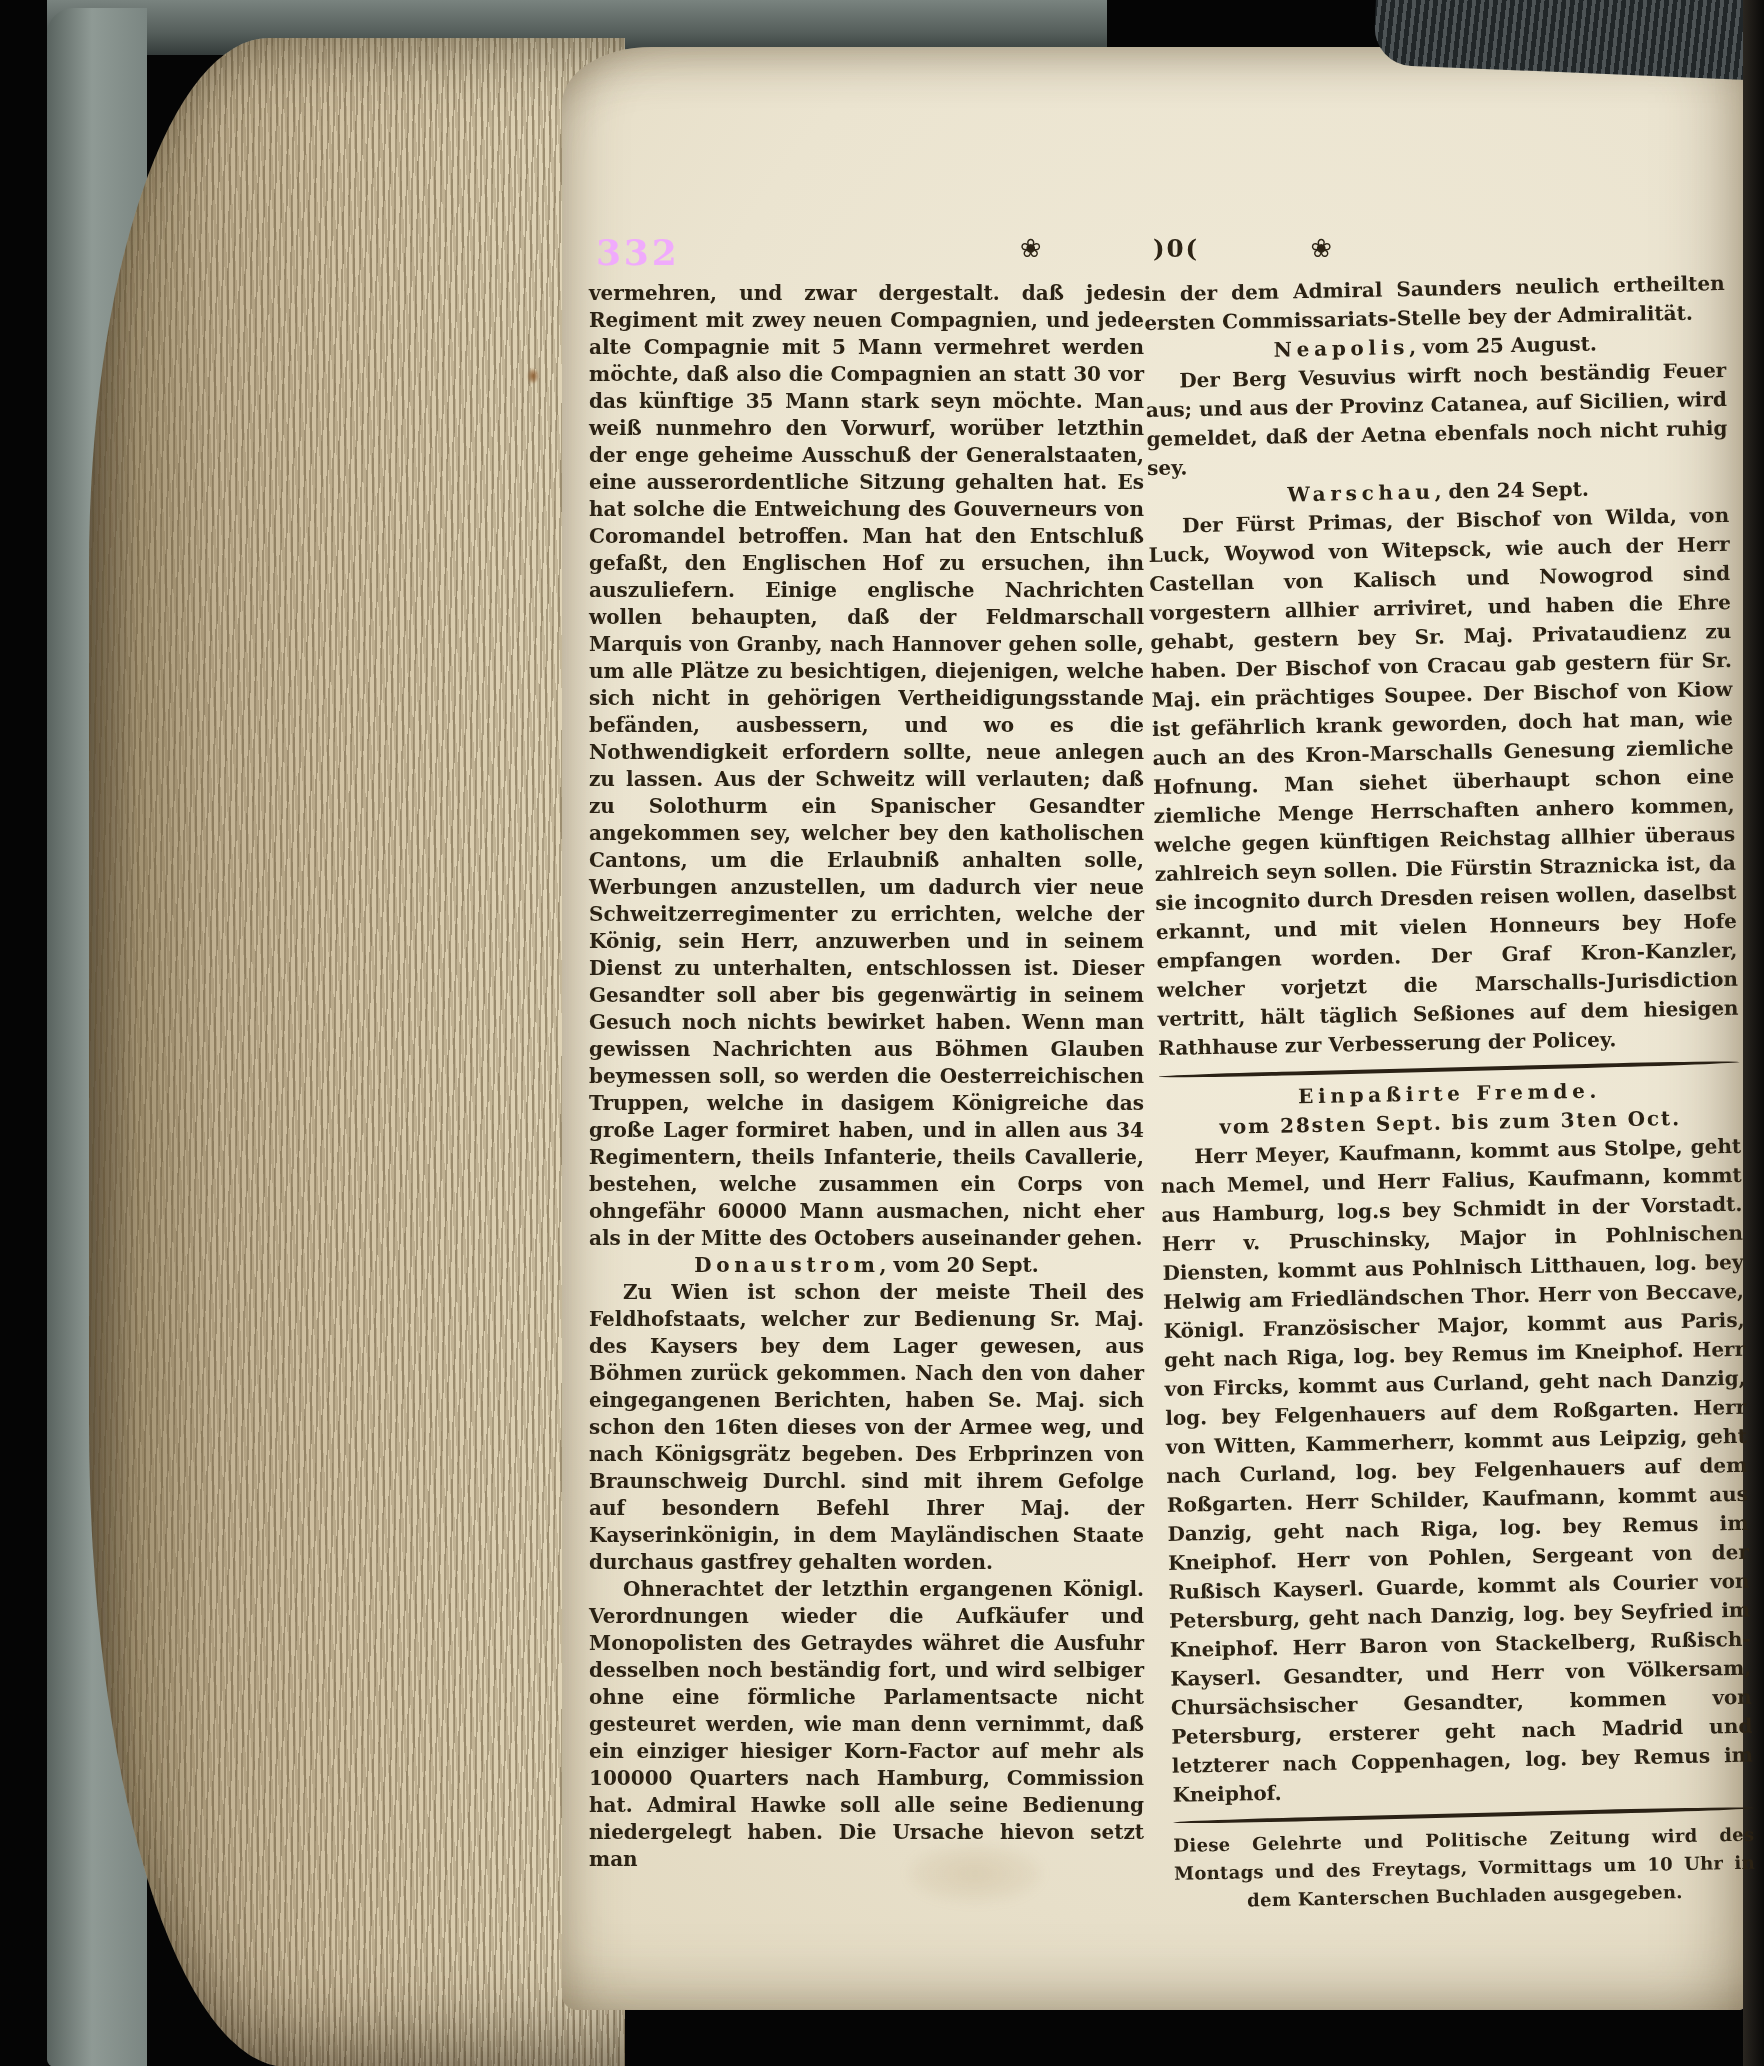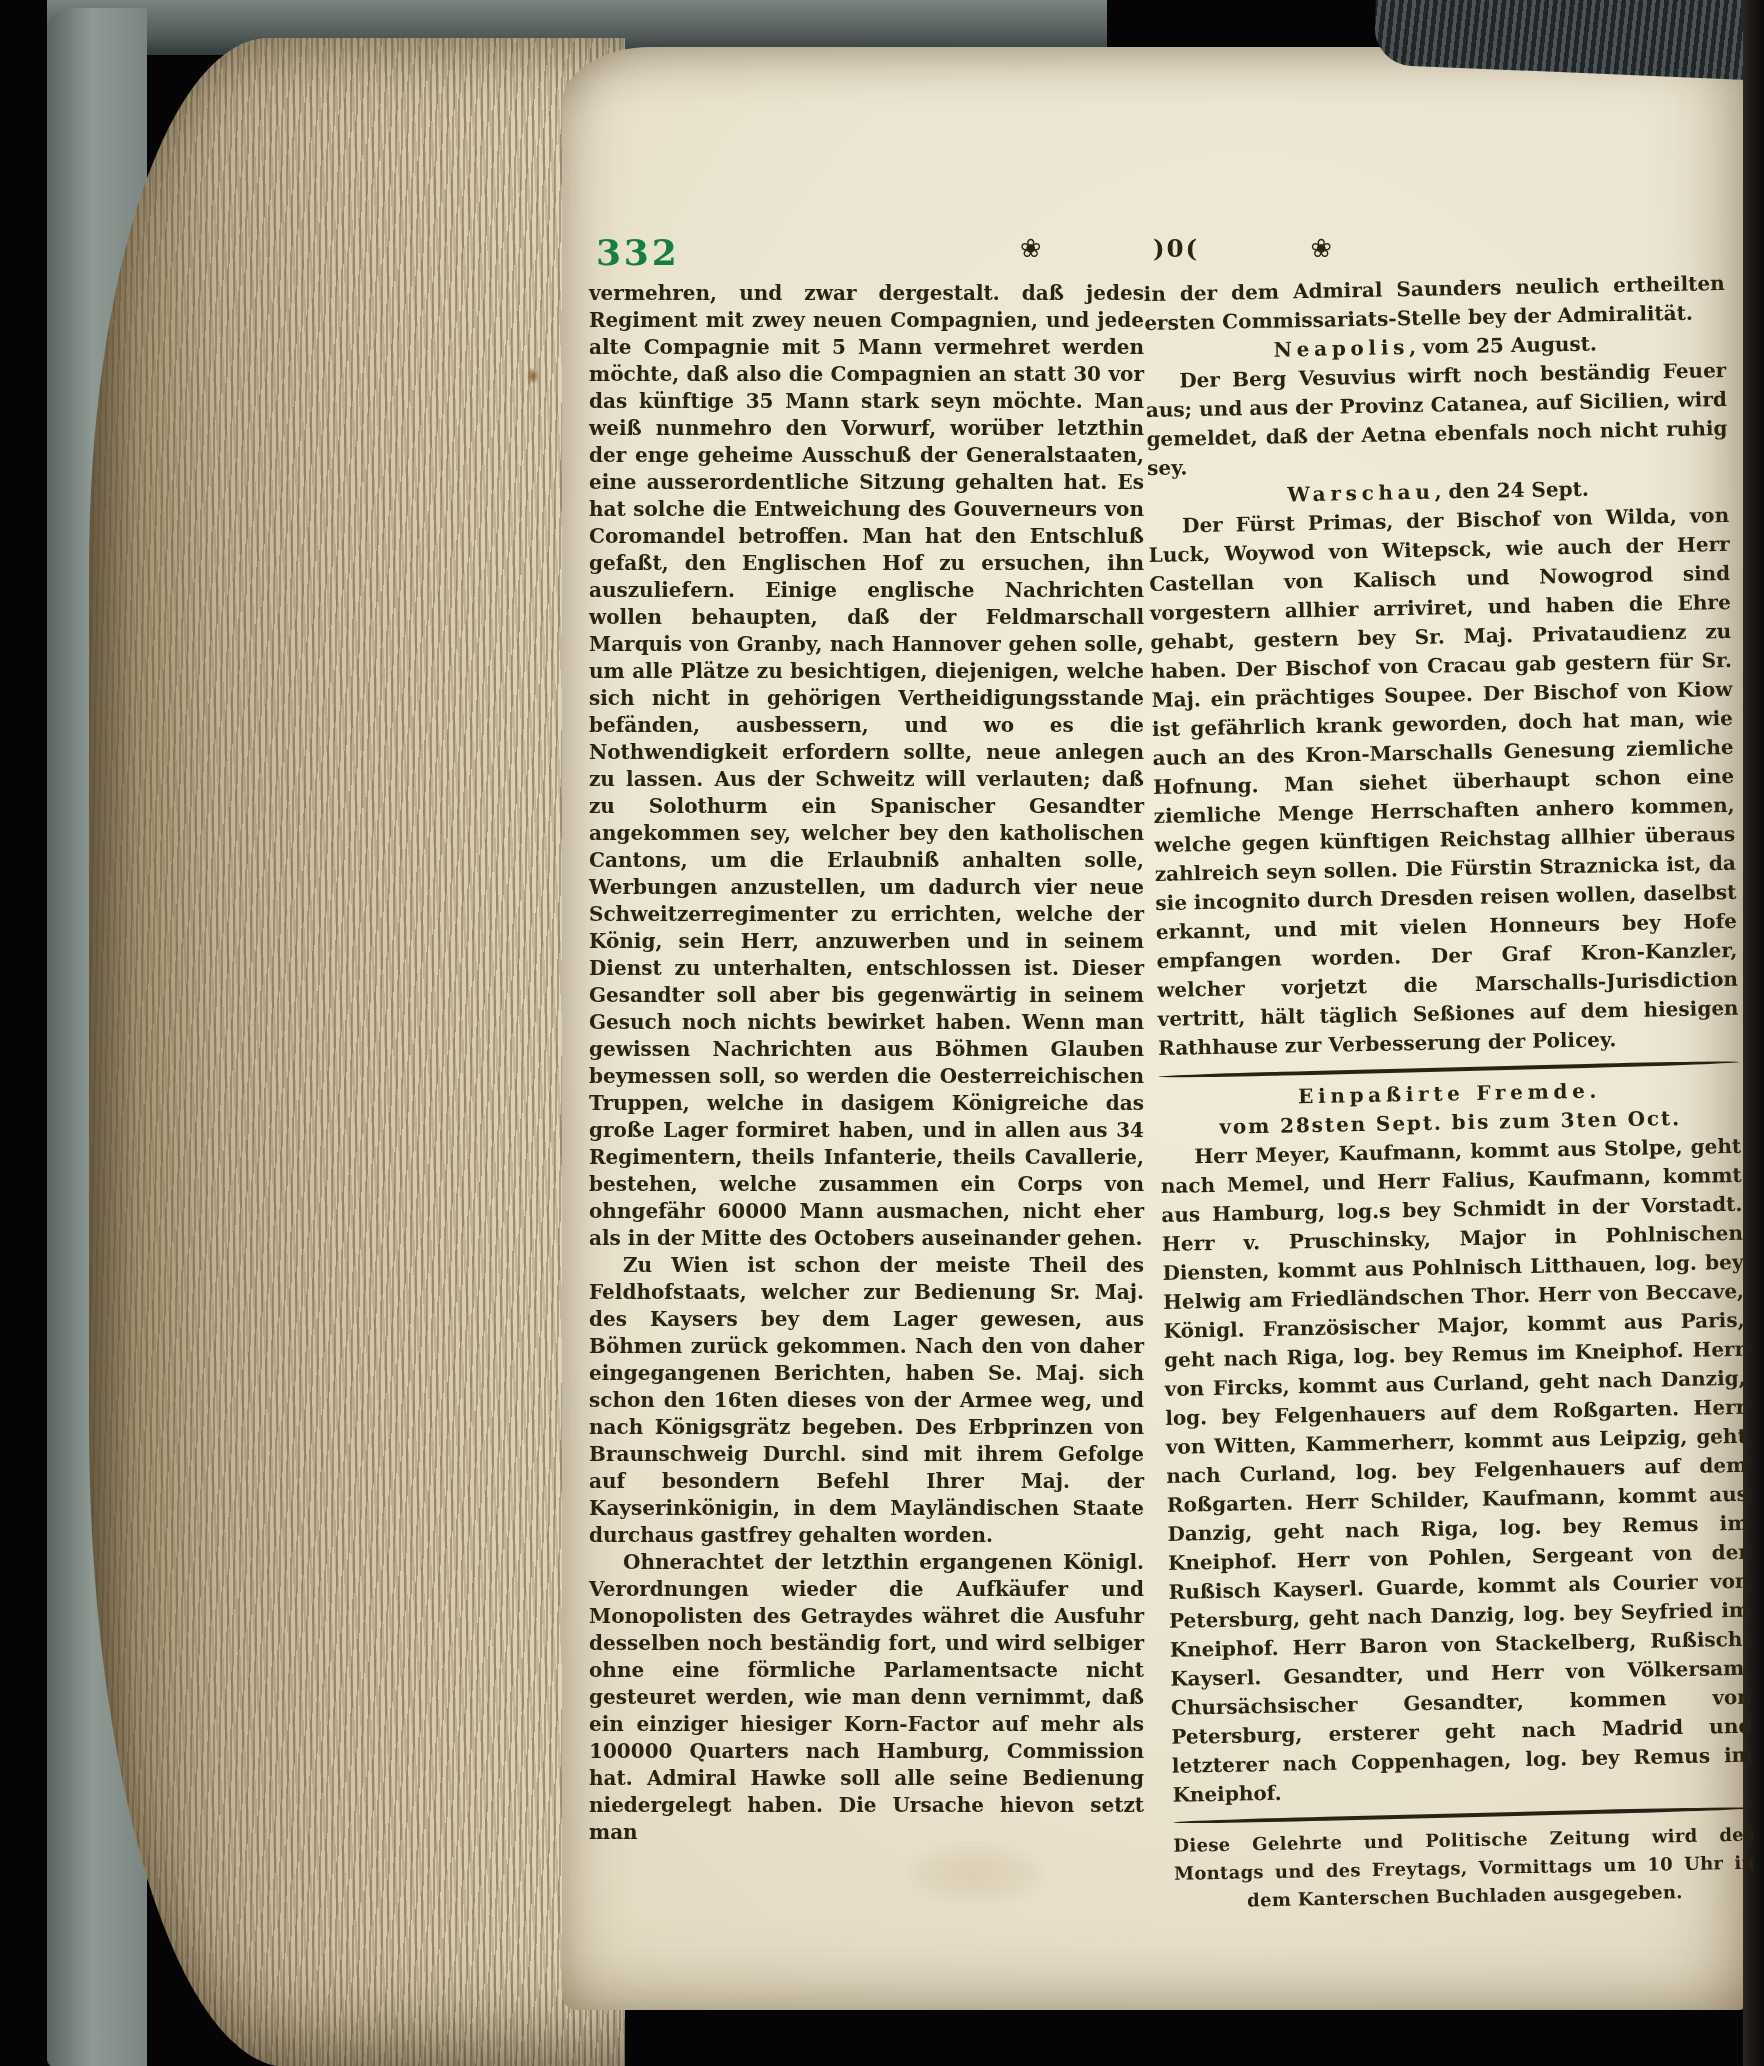--- a/index.html
+++ b/index.html
@@ -40,21 +40,21 @@
                    inset 0 40px 52px -36px rgba(90,75,45,.42),
                    inset 0 -52px 71px -45px rgba(90,75,45,.35);}
 
   .stain1{position:absolute;left:528px;top:369px;width:10.4px;height:14px;border-radius:50%;
           background:radial-gradient(#8a5a2e,rgba(138,90,46,0));filter:blur(0.9px);}
   .stain2{position:absolute;left:909px;top:1845px;width:132px;height:57px;border-radius:50%;
           background:radial-gradient(rgba(160,130,80,.18),rgba(160,130,80,0));filter:blur(5.7px);}
 
   
   .pagenum{position:absolute;left:596px;top:231px;font-size:36px;font-weight:bold;
-           letter-spacing:2.8px;color:#15803d;}
+           letter-spacing:2.8px;color:#f0abfc;}
   .ornaments{position:absolute;left:1020px;top:233px;width:312px;display:flex;
              justify-content:space-between;align-items:center;color:#2c2315;}
   .ornaments .flower{font-family:"DejaVu Sans",sans-serif;font-size:25.6px;}
   .ornaments .sig{font-size:24.6px;font-weight:bold;letter-spacing:1.9px;}
 
   
   .col{position:absolute;color:#2b2214;font-size:20px;font-weight:bold;line-height:27px;
        text-align:justify;hyphens:auto;}
   .col-left{left:589px;top:280px;width:555px;}
   .col-right{left:1156px;top:280px;width:581px;line-height:29px;
@@ -86,20 +86,21 @@
   <div class="pagenum">332</div>
 
   <div class="ornaments">
     <span class="flower">❀</span>
     <span class="sig">)0(</span>
     <span class="flower">❀</span>
   </div>
 
   <div class="col col-left" lang="de">
       <div class="para">vermehren, und zwar dergestalt. daß jedes Regiment mit zwey neuen Compagnien, und jede alte Compagnie mit 5 Mann vermehret werden möchte, daß also die Compagnien an statt 30 vor das künftige 35 Mann stark seyn möchte. Man weiß nunmehro den Vorwurf, worüber letzthin der enge geheime Ausschuß der Generalstaaten, eine ausserordentliche Sitzung gehalten hat. Es hat solche die Entweichung des Gouverneurs von Coromandel betroffen. Man hat den Entschluß gefaßt, den Englischen Hof zu ersuchen, ihn auszuliefern. Einige englische Nachrichten wollen behaupten, daß der Feldmarschall Marquis von Granby, nach Hannover gehen solle, um alle Plätze zu besichtigen, diejenigen, welche sich nicht in gehörigen Vertheidigungsstande befänden, ausbessern, und wo es die Nothwendigkeit erfordern sollte, neue anlegen zu lassen. Aus der Schweitz will verlauten; daß zu Solothurm ein Spanischer Gesandter angekommen sey, welcher bey den katholischen Cantons, um die Erlaubniß anhalten solle, Werbungen anzustellen, um dadurch vier neue Schweitzerregimenter zu errichten, welche der König, sein Herr, anzuwerben und in seinem Dienst zu unterhalten, entschlossen ist. Dieser Gesandter soll aber bis gegenwärtig in seinem Gesuch noch nichts bewirket haben. Wenn man gewissen Nachrichten aus Böhmen Glauben beymessen soll, so werden die Oesterreichischen Truppen, welche in dasigem Königreiche das große Lager formiret haben, und in allen aus 34 Regimentern, theils Infanterie, theils Cavallerie, bestehen, welche zusammen ein Corps von ohngefähr 60000 Mann ausmachen, nicht eher als in der Mitte des Octobers auseinander gehen.</div>
+      <div class="heading"><span class="sp">Donaustrom</span><span>, vom 20 Sept.</span></div>
       <div class="para indent">Zu Wien ist schon der meiste Theil des Feldhofstaats, welcher zur Bedienung Sr. Maj. des Kaysers bey dem Lager gewesen, aus Böhmen zurück gekommen. Nach den von daher eingegangenen Berichten, haben Se. Maj. sich schon den 16ten dieses von der Armee weg, und nach Königsgrätz begeben. Des Erbprinzen von Braunschweig Durchl. sind mit ihrem Gefolge auf besondern Befehl Ihrer Maj. der Kayserinkönigin, in dem Mayländischen Staate durchaus gastfrey gehalten worden.</div>
       <div class="para indent">Ohnerachtet der letzthin ergangenen Königl. Verordnungen wieder die Aufkäufer und Monopolisten des Getraydes währet die Ausfuhr desselben noch beständig fort, und wird selbiger ohne eine förmliche Parlamentsacte nicht gesteuret werden, wie man denn vernimmt, daß ein einziger hiesiger Korn-Factor auf mehr als 100000 Quarters nach Hamburg, Commission hat. Admiral Hawke soll alle seine Bedienung niedergelegt haben. Die Ursache hievon setzt man</div>
     </div>
   <div class="col col-right" lang="de">
       <div class="para">in der dem Admiral Saunders neulich ertheilten ersten Commissariats-Stelle bey der Admiralität.</div>
       <div class="heading"><span class="sp">Neapolis</span><span>, vom 25 August.</span></div>
       <div class="para indent">Der Berg Vesuvius wirft noch beständig Feuer aus; und aus der Provinz Catanea, auf Sicilien, wird gemeldet, daß der Aetna ebenfals noch nicht ruhig sey.</div>
       <div class="heading"><span class="sp">Warschau</span><span>, den 24 Sept.</span></div>
       <div class="para indent">Der Fürst Primas, der Bischof von Wilda, von Luck, Woywod von Witepsck, wie auch der Herr Castellan von Kalisch und Nowogrod sind vorgestern allhier arriviret, und haben die Ehre gehabt, gestern bey Sr. Maj. Privataudienz zu haben. Der Bischof von Cracau gab gestern für Sr. Maj. ein prächtiges Soupee. Der Bischof von Kiow ist gefährlich krank geworden, doch hat man, wie auch an des Kron-Marschalls Genesung ziemliche Hofnung. Man siehet überhaupt schon eine ziemliche Menge Herrschaften anhero kommen, welche gegen künftigen Reichstag allhier überaus zahlreich seyn sollen. Die Fürstin Straznicka ist, da sie incognito durch Dresden reisen wollen, daselbst erkannt, und mit vielen Honneurs bey Hofe empfangen worden. Der Graf Kron-Kanzler, welcher vorjetzt die Marschalls-Jurisdiction vertritt, hält täglich Seßiones auf dem hiesigen Rathhause zur Verbesserung der Policey.</div>
       <div class="rule"></div>

